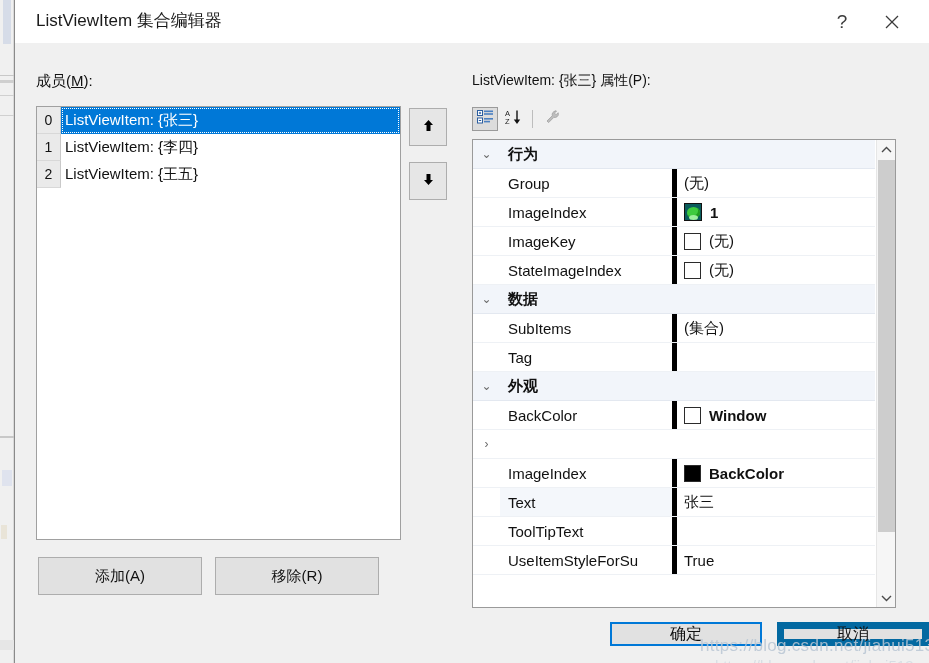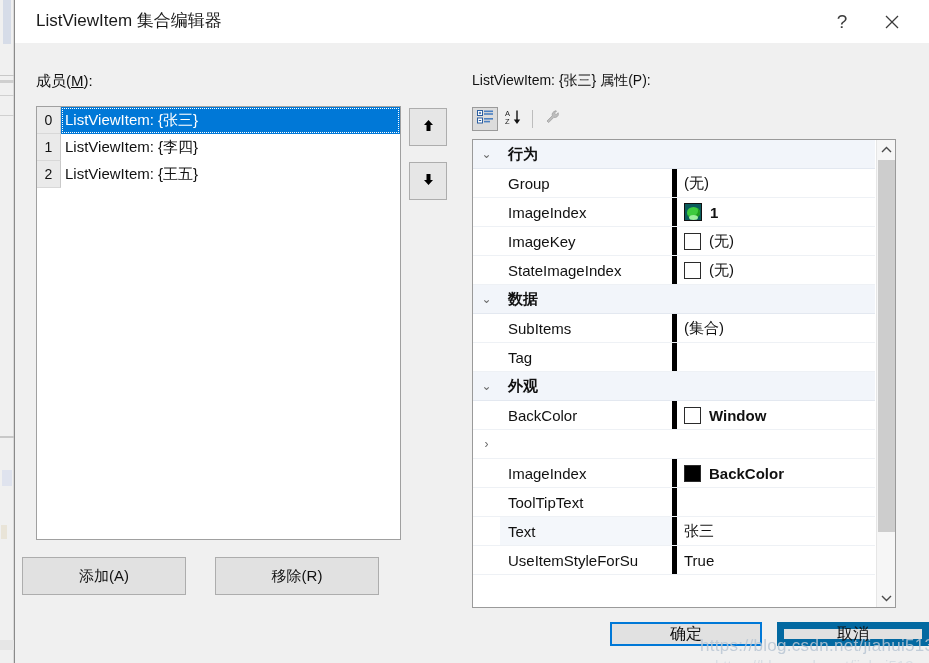--- a/index.html
+++ b/index.html
@@ -61,21 +61,21 @@
   .movebtn { position:absolute; left:394px; width:38px; height:38px;
              background:#e6e6e6; border:1px solid #adadad;
              display:flex; align-items:center; justify-content:center; cursor:default; }
   .mv-up { top:108px; }
   .mv-dn { top:162px; }
 
   .actbtn { position:absolute; top:557px; height:38px; width:164px;
             background:#e1e1e1; border:1px solid #adadad;
             font-size:15px; color:#111; cursor:default;
             display:flex; align-items:center; justify-content:center; }
-  .btn-add { left:7px;text-align:right; }
+  .btn-add { left:23px;text-align:right; }
   .btn-remove { left:200px; }
 
   
   .lbl-props { position:absolute; left:457px; top:72px; font-size:14px; color:#111;
                white-space:nowrap; }
 
   .pg-toolbar { position:absolute; left:457px; top:106px; width:424px; height:26px;
                 background:#f0f0f0; display:flex; align-items:center; }
   .tb-btn { width:26px; height:24px; margin-right:2px;
             display:flex; align-items:center; justify-content:center; cursor:default; }
@@ -324,30 +324,30 @@
 
         <div class="prow">
           <div class="expander"></div>
           <div class="pname">ImageIndex</div>
           <div class="pval">
             <span class="swatch sw-black"></span>
             <span class="bold">BackColor</span>
           </div>
         </div>
 
+        <div class="prow selected">
+          <div class="expander"></div>
+          <div class="pname">Text</div>
+          <div class="pval">张三</div>
+        </div>
+
         <div class="prow">
           <div class="expander"></div>
           <div class="pname">ToolTipText</div>
           <div class="pval"></div>
-        </div>
-
-        <div class="prow selected">
-          <div class="expander"></div>
-          <div class="pname">Text</div>
-          <div class="pval">张三</div>
         </div>
 
         <div class="prow">
           <div class="expander"></div>
           <div class="pname">UseItemStyleForSu</div>
           <div class="pval">True</div>
         </div>
 
       </div>
 

